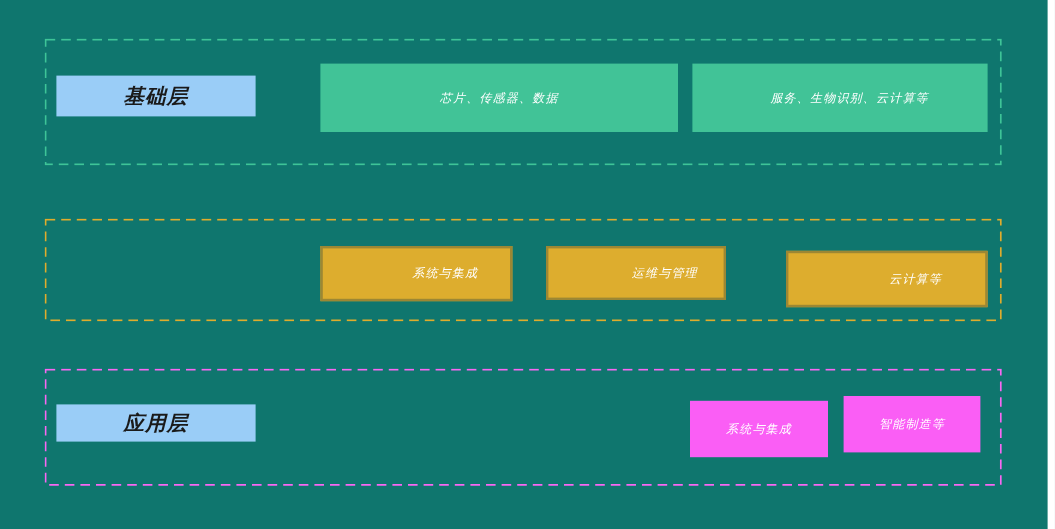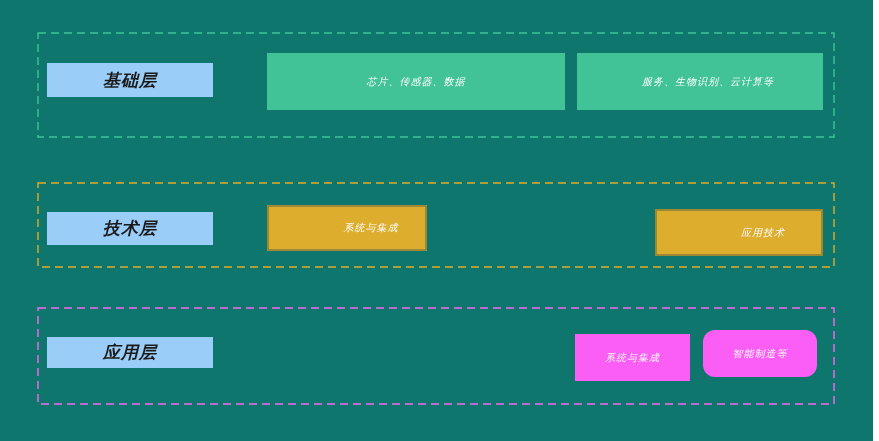--- a/index.html
+++ b/index.html
@@ -69,43 +69,43 @@
   .g2 .b1 { left: 230px; top: 23px; width: 160px; height: 46px; }
   .g2 .b2 { left: 418px; top: 23px; width: 150px; height: 45px; }
   .g2 .b3 { left: 618px; top: 27px; width: 168px; height: 47px; }
 
   
   .g3 { top: 307px; height: 98px; }
   .g3 .layer-label { left: 10px; top: 30px; width: 166px; height: 31px; }
   .g3 .b1 { left: 221px; top: 21px; width: 192px; height: 49px; }
   .g3 .b2 { left: 425px; top: 21px; width: 100px; height: 49px; }
   .g3 .b3 { left: 538px; top: 27px; width: 115px; height: 47px; }
-  .g3 .b4 { left: 666px; top: 23px; width: 114px; height: 47px; border-radius: 12px; }
+  .g3 .b4 { left: 666px; top: 23px; width: 114px; height: 47px; }
 </style>
 </head>
 <body>
 
 <div class="canvas">
 
   <div class="group g1">
     <svg class="dash" width="798" height="106">
       <rect class="dash-rect-green" x="1" y="1" width="796" height="104"></rect>
     </svg>
     <div class="layer-label">基础层</div>
     <div class="box box-green b1">芯片、传感器、数据</div>
     <div class="box box-green b2">服务、生物识别、云计算等</div>
   </div>
 
   <div class="group g2">
     <svg class="dash" width="798" height="86">
       <rect class="dash-rect-gold" x="1" y="1" width="796" height="84"></rect>
     </svg>
-    <div class="layer-label">技术层</div>
     <div class="box box-gold b1">系统与集成</div>
-    <div class="box box-gold b3">应用技术</div>
+    <div class="box box-gold b2">运维与管理</div>
+    <div class="box box-gold b3">云计算等</div>
   </div>
 
   <div class="group g3">
     <svg class="dash" width="798" height="98">
       <rect class="dash-rect-pink" x="1" y="1" width="796" height="96"></rect>
     </svg>
     <div class="layer-label">应用层</div>
     <div class="box box-magenta b3">系统与集成</div>
     <div class="box box-magenta b4">智能制造等</div>
   </div>

